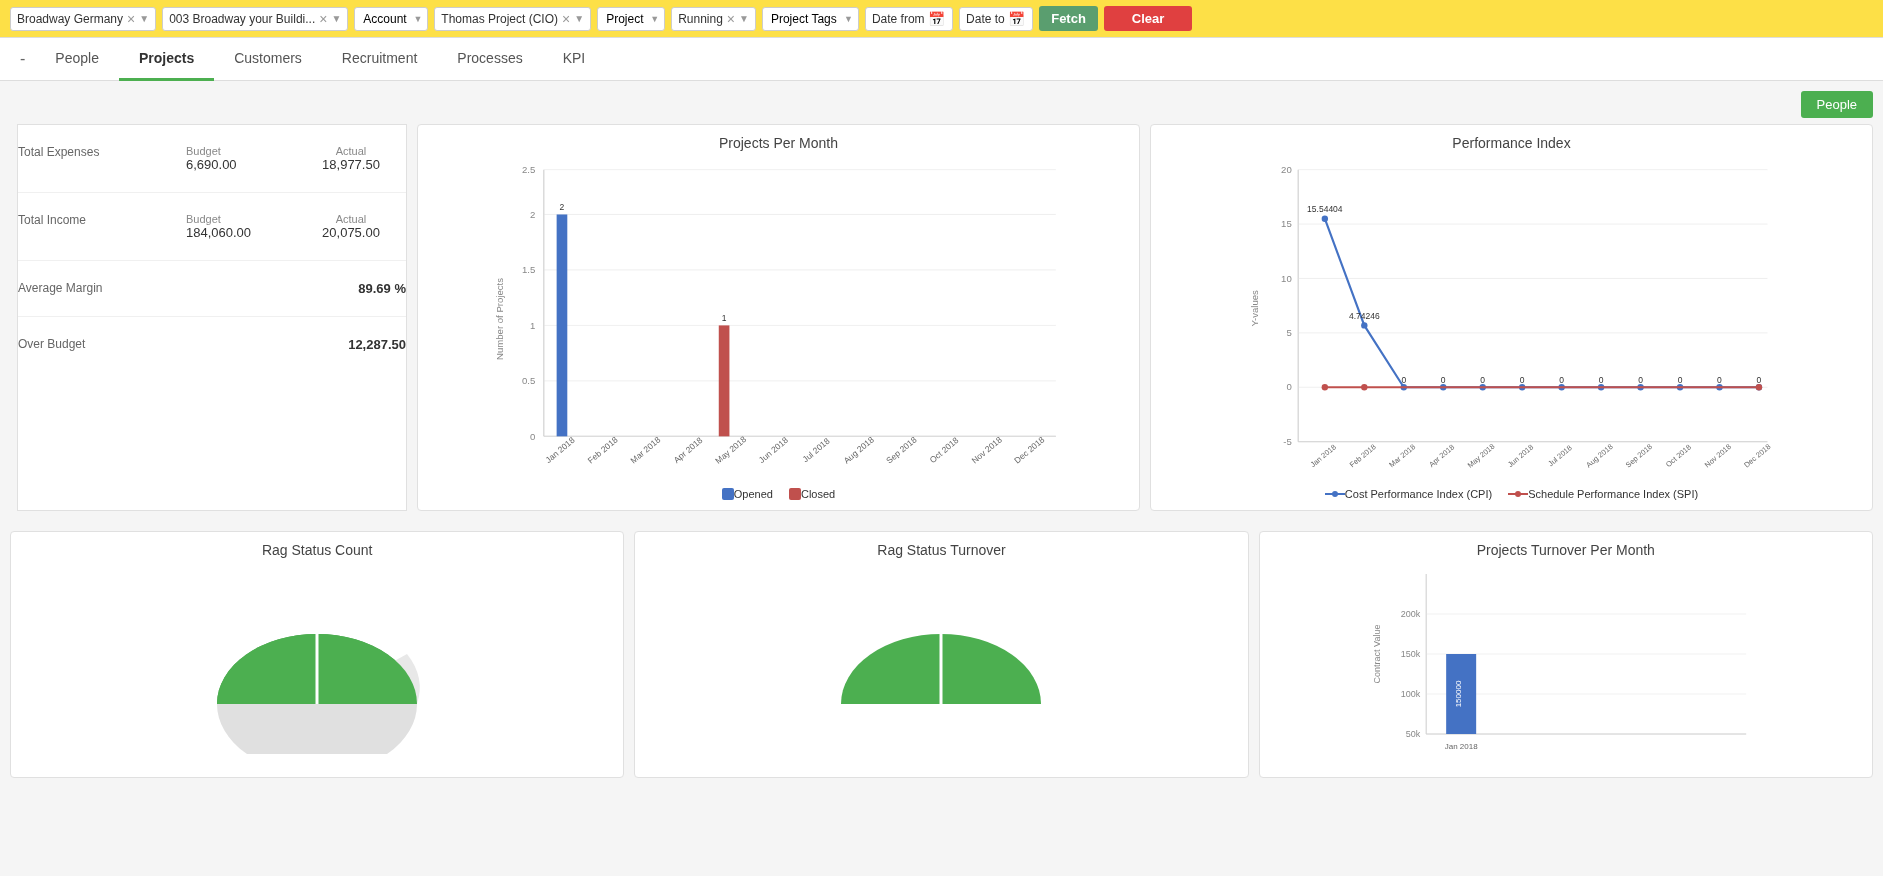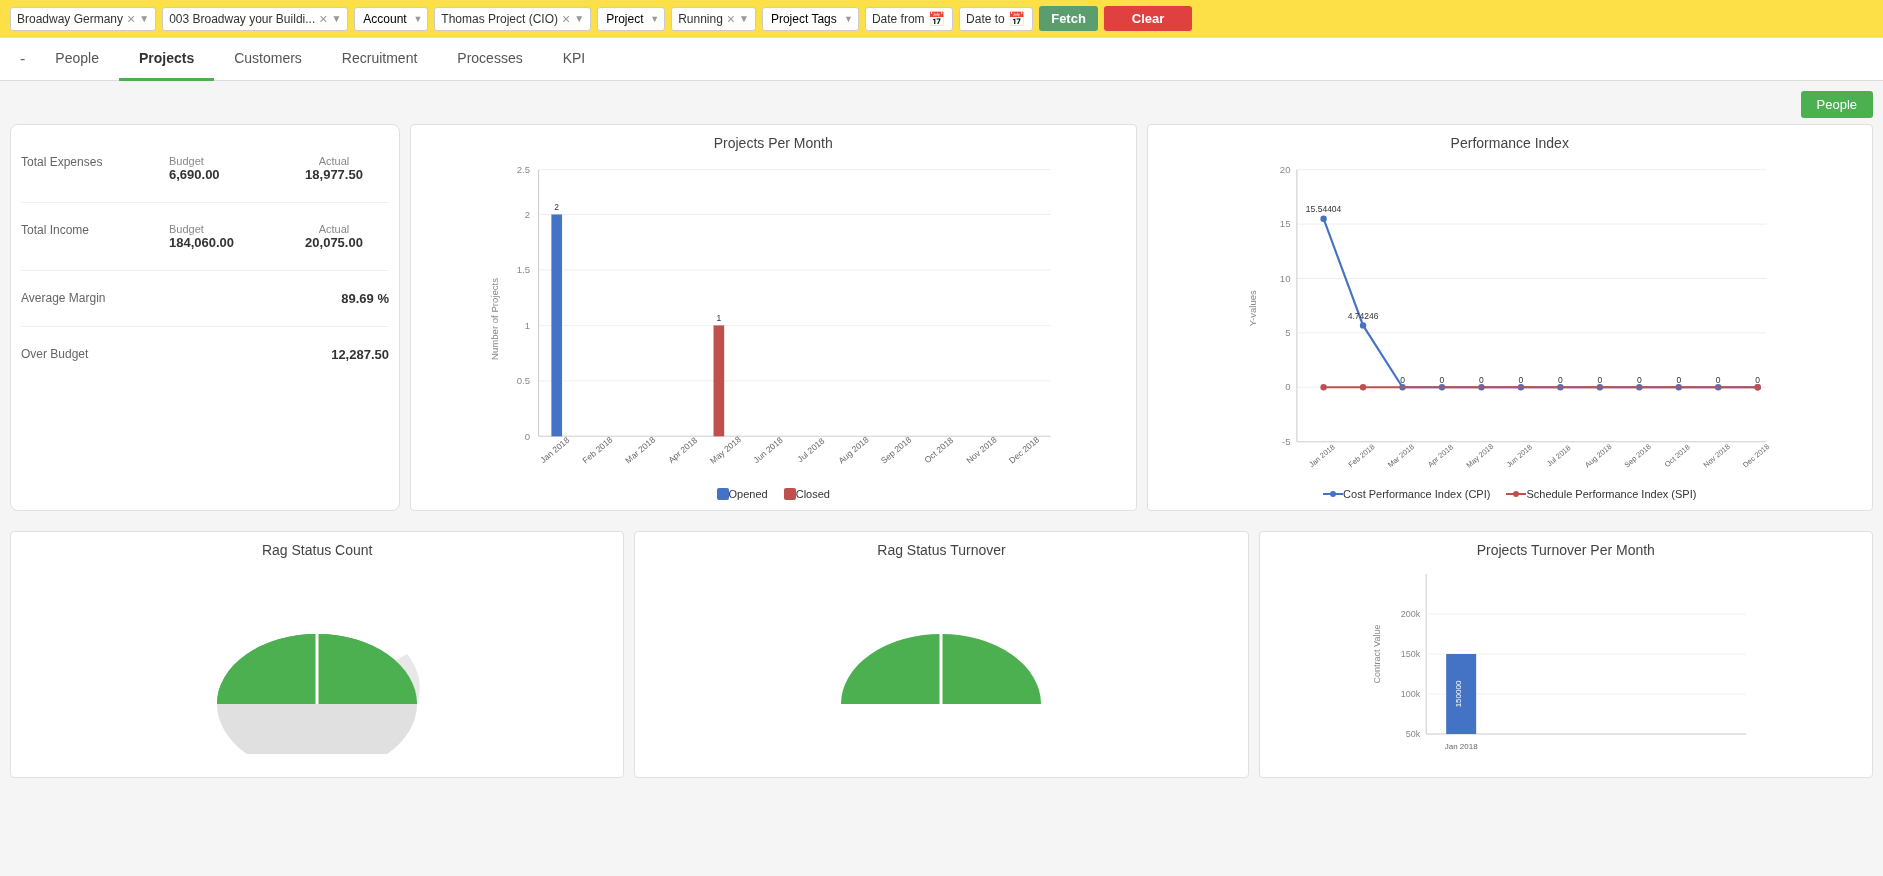--- a/index.html
+++ b/index.html
@@ -60,33 +60,33 @@
     .btn-print {
       background: #4caf50; color: #fff; border: none; border-radius: 3px;
       padding: 6px 16px; cursor: pointer; font-size: 13px;
     }
 
     
     .top-row { display: flex; gap: 10px; }
 
     
     .stats-panel {
-      background: #fff; border: 1px solid #e0e0e0; border-radius: 8px;
-      padding: 10px; min-width: 390px; width: 390px;
+      background: #fff; border: 1px solid #e0e0e0; border-radius: 0;
+      min-width: 390px; width: 390px; margin-left: 7px;
     }
     .stat-row {
       display: flex; align-items: flex-start; padding: 20px 0;
       border-bottom: 1px solid #f0f0f0;
     }
     .stat-row:last-child { border-bottom: none; }
     .stat-label { color: #666; font-size: 12px; flex: 1; min-width: 100px; }
     .stat-budget-block { text-align: left; min-width: 110px; }
     .stat-actual-block { text-align: center; min-width: 110px; }
     .stat-header { color: #888; font-size: 11px; }
-    .stat-value { font-weight: bold; font-size: 13px; color: #333; }
+    .stat-value { font-weight: normal; font-size: 13px; color: #333; }
     .stat-single { margin-left: auto; font-weight: bold; font-size: 13px; color: #333; }
 
     
     .chart-panel {
       background: #fff; border: 1px solid #e0e0e0; border-radius: 4px;
       padding: 10px; flex: 1;
     }
     .chart-title {
       text-align: center; font-size: 14px; color: #444; margin-bottom: 8px;
     }

